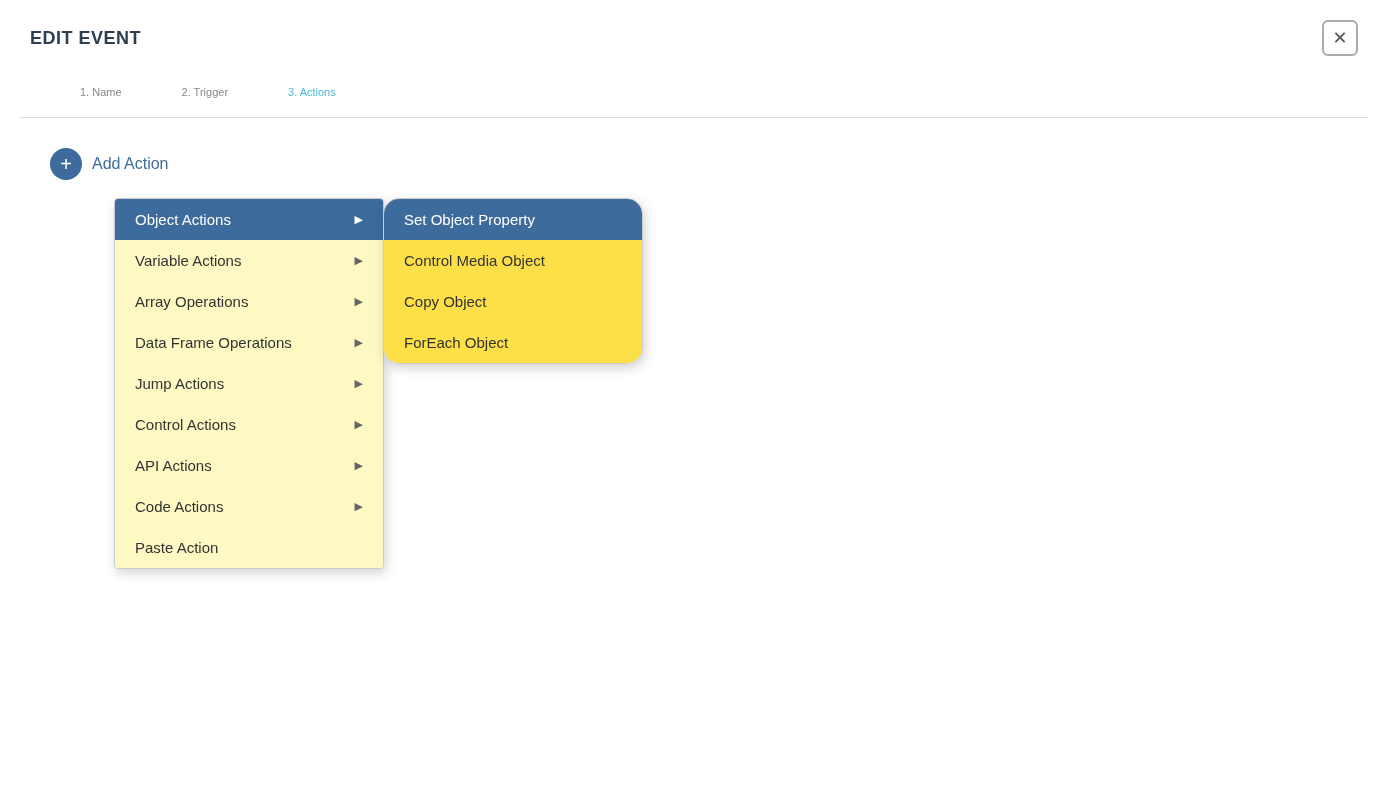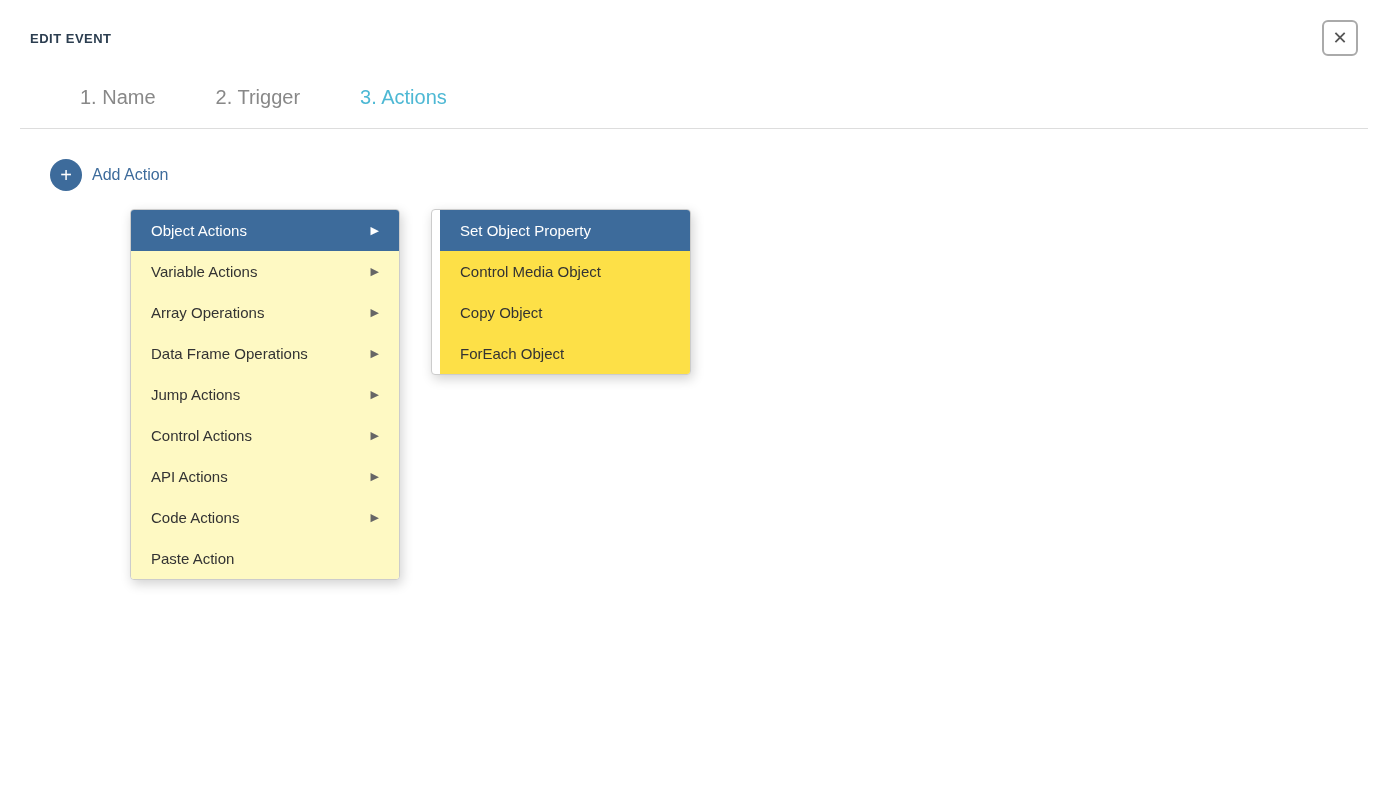--- a/index.html
+++ b/index.html
@@ -22,21 +22,21 @@
 
     
     .header {
       padding: 20px 30px 10px 30px;
       display: flex;
       align-items: center;
       justify-content: space-between;
     }
 
     .header-title {
-      font-size: 13px;
+      font-size: 18px;
       font-weight: 700;
       color: #2c3e50;
       letter-spacing: 0.5px;
     }
 
     .close-btn {
       width: 36px;
       height: 36px;
       border: 2px solid #aaa;
       border-radius: 6px;
@@ -51,21 +51,21 @@
 
     
     .steps-nav {
       display: flex;
       align-items: center;
       padding: 20px 30px 15px 80px;
       gap: 60px;
     }
 
     .step-item {
-      font-size: 20px;
+      font-size: 11px;
       color: #888;
       cursor: pointer;
       padding-bottom: 4px;
     }
 
     .step-item.active {
       color: #4db8d4;
       font-weight: 500;
     }
 
@@ -109,24 +109,23 @@
       font-size: 16px;
       color: #3d6b9b;
       font-weight: 500;
       text-align: right;
     }
 
     
     .menu-container {
       position: absolute;
       top: 80px;
-      left: 130px;
+      left: 114px;
       display: flex;
       z-index: 100;
-      gap: 32px;
     }
 
     .menu-primary {
       background: #fff;
       border: 1px solid #ccc;
       border-radius: 4px;
       box-shadow: 2px 4px 12px rgba(0,0,0,0.18);
       min-width: 270px;
       overflow: hidden;
     }
@@ -156,27 +155,26 @@
     }
 
     .menu-item.highlighted .chevron {
       color: #fff;
     }
 
     
     .menu-secondary {
       background: #fff;
       border: 1px solid #ccc;
-      border-radius: 4px;
+      border-radius: 16px;
       box-shadow: 2px 4px 12px rgba(0,0,0,0.18);
       min-width: 260px;
       overflow: hidden;
       margin-left: -1px;
       align-self: flex-start;
-      padding-left: 8px;
     }
 
     .menu-secondary-item {
       display: flex;
       align-items: center;
       padding: 12px 20px;
       font-size: 15px;
       color: #333;
       cursor: pointer;
       background: #fde047;

